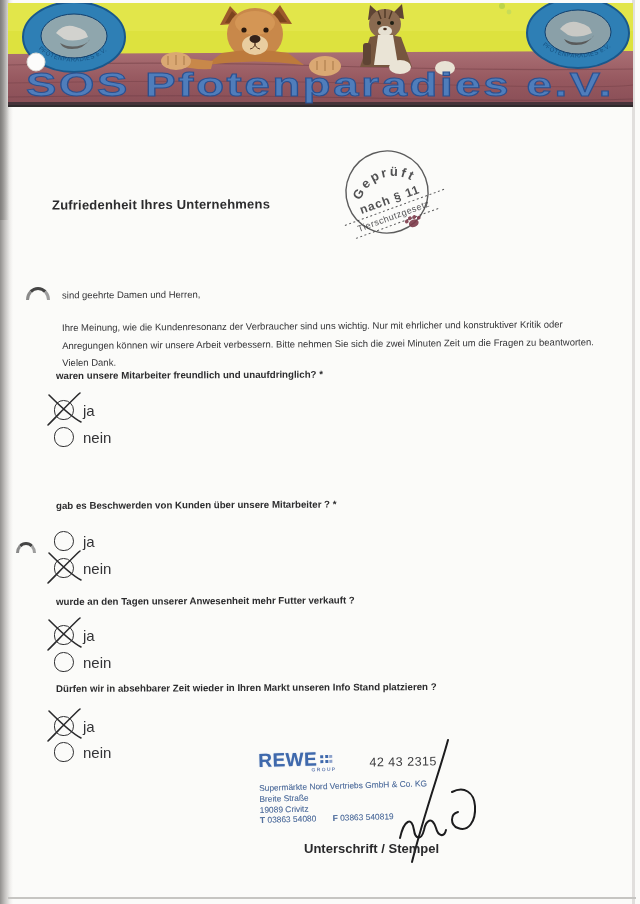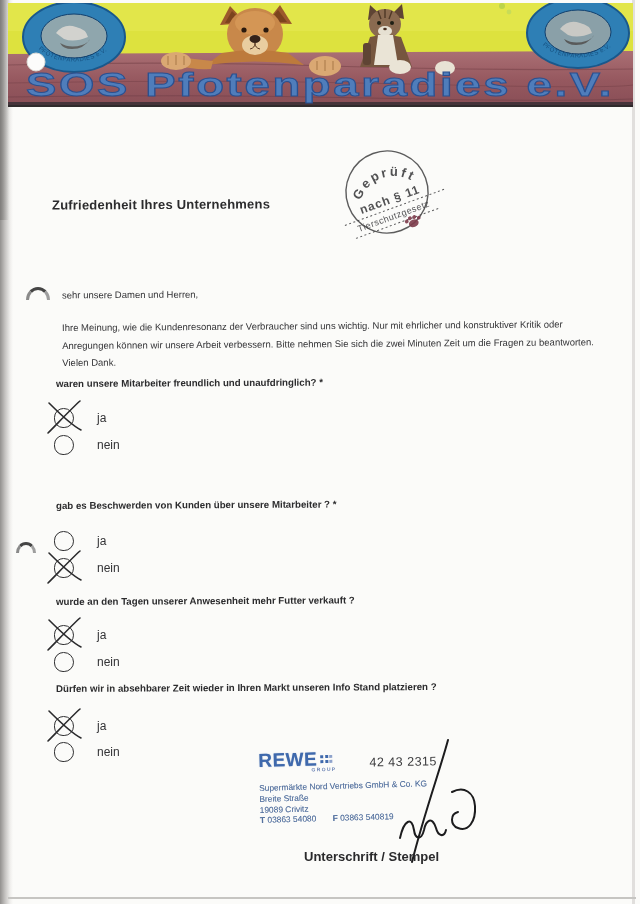--- a/index.html
+++ b/index.html
@@ -29,21 +29,21 @@
   .greeting { position:absolute; left:62px; top:289px; font-size:9.5px; transform:rotate(-.35deg); }
   .intro { position:absolute; left:62px; top:319px; width:578px; font-size:9.5px;
     transform:rotate(-.4deg); transform-origin:left top; }
   .intro div { line-height:17.5px; }
 
   .question { position:absolute; left:54px; width:540px; }
   .q-text { margin-left:2px; font-size:9.7px; font-weight:bold; color:#2c2c2e; transform:rotate(-.3deg); transform-origin:left; }
   .opt { position:absolute; left:0; height:22px; display:flex; align-items:center; }
   .radio { width:20px; height:20px; box-sizing:border-box; border:1.6px solid #2f2f31;
     border-radius:48% 52% 50% 46%; background:transparent; flex:none; }
-  .opt-label { margin-left:23px; font-size:12px; color:#333336; }
+  .opt-label { margin-left:9px; font-size:15px; color:#333336; }
   .x-mark { position:absolute; left:-8px; top:-8px; width:37px; height:37px; display:none; pointer-events:none; }
   .opt.checked .x-mark { display:block; }
 
   
   .crescent { position:absolute; overflow:hidden; }
   .crescent::before { content:""; display:block; width:100%; height:200%; box-sizing:border-box;
     border-radius:50%; border:3px solid transparent;
     border-top-color:#454545; border-left-color:#8a8a8a; border-right-color:#9e9e9e;
     filter:blur(.5px); }
   .crescent-1 { left:26px; top:287px; width:24px; height:13px; }
@@ -63,21 +63,21 @@
     color:#6a82b4; font-weight:bold; }
   .rewe-number { position:absolute; left:113px; top:9px; font-size:12.5px; color:#3c3c3e;
     letter-spacing:.5px; transform:rotate(.6deg); }
   .rewe-address { position:absolute; left:2px; top:33px; font-size:8.4px; line-height:10.8px;
     color:var(--address-blue,#54719f); text-shadow:0 0 .6px rgba(84,113,159,.5); }
   .rewe-address b { font-weight:bold; }
   .fax-part { margin-left:14px; }
 
   
   .signature { position:absolute; left:388px; top:736px; width:92px; height:130px; }
-  .caption { position:absolute; left:304px; top:841px; font-size:13px; font-weight:bold; color:#2a2a2c;margin-top:8px; }
+  .caption { position:absolute; left:304px; top:841px; font-size:13px; font-weight:bold; color:#2a2a2c; }
 </style>
 </head>
 <body>
 
 <div id="page">
 
   <div class="edge-left"></div>
   <div class="edge-left-dark"></div>
   <div class="edge-right"></div>
   <div class="edge-bottom"></div>
@@ -188,28 +188,28 @@
         <ellipse cx="79.5" cy="90.5" rx="5" ry="3.8"></ellipse>
       </g>
     </g>
   </svg>
 
   <div class="title">Zufriedenheit Ihres Unternehmens</div>
 
   <div class="crescent crescent-1"></div>
   <div class="crescent crescent-2"></div>
 
-  <div class="greeting">sehr unsere Damen und Herren,</div>
+  <div class="greeting">sind geehrte Damen und Herren,</div>
   <div class="intro">
     <div>Ihre Meinung, wie die Kundenresonanz der Verbraucher sind uns wichtig. Nur mit ehrlicher und konstruktiver Kritik oder</div>
     <div>Anregungen können wir unsere Arbeit verbessern. Bitte nehmen Sie sich die zwei Minuten Zeit um die Fragen zu beantworten.</div>
     <div>Vielen Dank.</div>
   </div>
 
-  <div class="question" style="top:378px">
+  <div class="question" style="top:370px">
     <div class="q-text">waren unsere Mitarbeiter freundlich und unaufdringlich? *</div>
     <div class="opt checked" style="top:29px">
       <span class="radio"></span>
       <svg class="x-mark" viewBox="0 0 37 37">
         <path d="M34,2 C26,9 12,24 2,34 M3,4 C10,11 25,26 35,31" stroke="#2a2a2c" stroke-width="1.6" fill="none" stroke-linecap="round"></path>
       </svg>
       <span class="opt-label">ja</span>
     </div>
     <div class="opt" style="top:56px">
       <span class="radio"></span>

